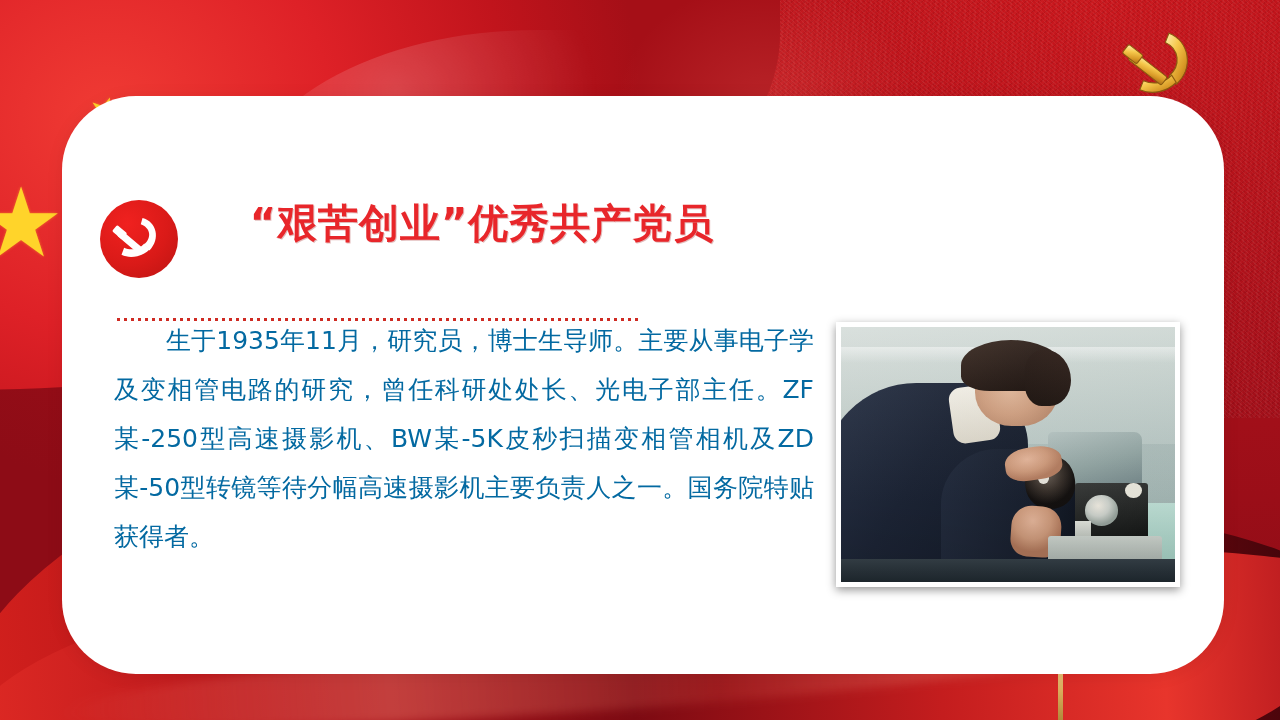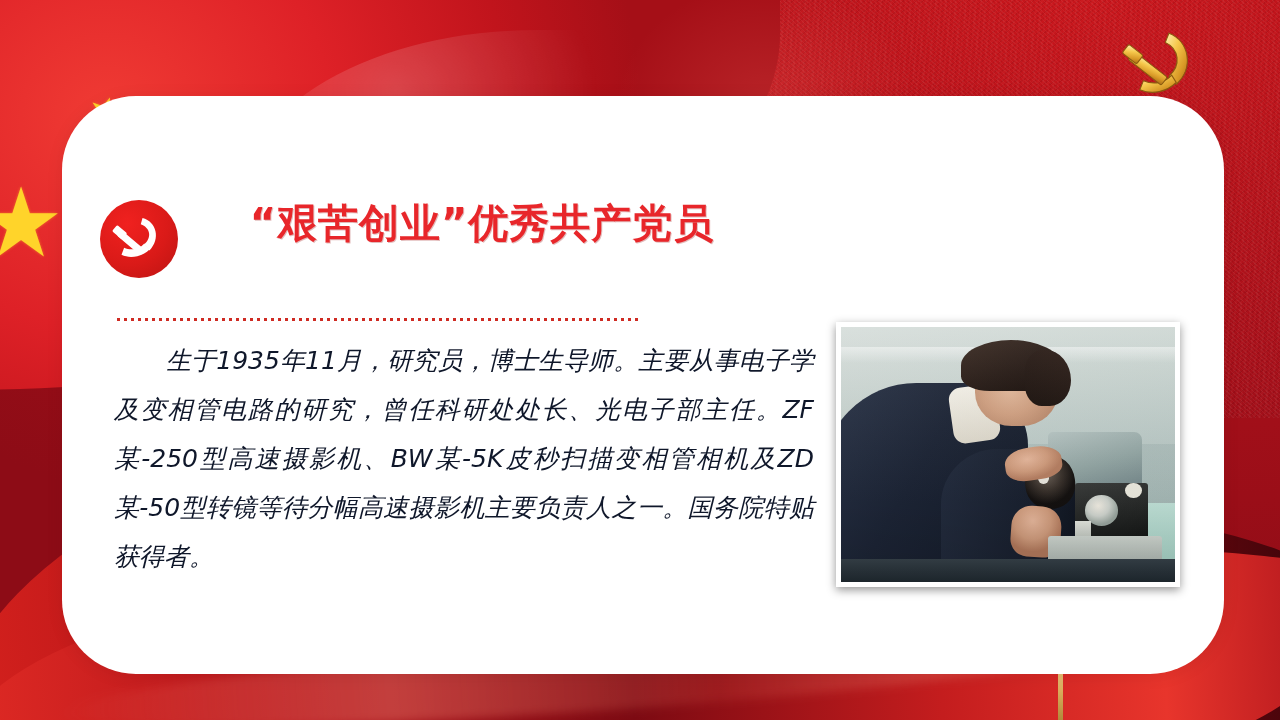--- a/index.html
+++ b/index.html
@@ -123,26 +123,25 @@
     text-shadow:1px 1px 0 rgba(90,20,8,.3);
   }
 
   .divider{
     position:absolute;left:55px;top:222px;width:525px;height:3px;
     background-image:repeating-linear-gradient(90deg,#cf2b23 0 3px, rgba(255,255,255,0) 3px 7px);
   }
 
   
   .body-text{
-    position:absolute;left:52px;top:240px;width:700px;
+    position:absolute;left:52px;top:220px;width:700px;
     font-family:"DejaVu Sans","Liberation Sans",sans-serif;
-    font-size:25px;line-height:49px;color:#0f172a;
+    font-size:25px;line-height:49px;color:#0369a1;
     text-align:justify;text-justify:inter-ideograph;
     text-indent:52px;
-    font-style:italic;
   }
 
   
   .photo{
     position:absolute;left:774px;top:226px;width:334px;height:255px;
     border:5px solid #ffffff;
     box-shadow:0 3px 9px rgba(0,0,0,.42);
     overflow:hidden;background:#cfd8d2;
   }
   .photo-inner{position:absolute;inset:0;overflow:hidden;}

